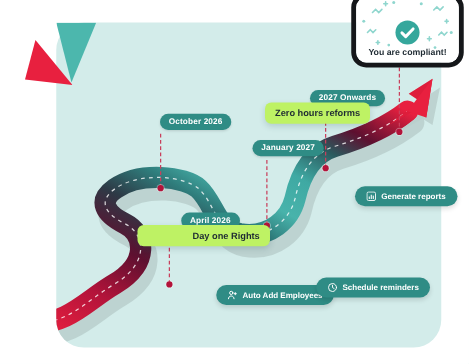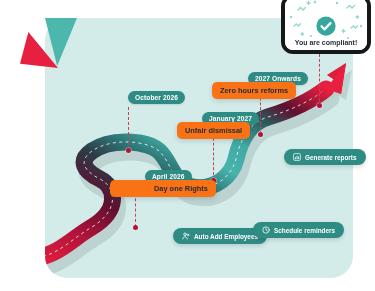--- a/index.html
+++ b/index.html
@@ -24,21 +24,21 @@
   
   #road{position:absolute;left:0;top:0;width:375px;height:291px;}
 
   
   .lbl{position:absolute;white-space:nowrap;box-sizing:border-box;}
 
   .date-pill{background:#2f8c85;color:#ffffff;font-size:6.6px;font-weight:700;
              padding:3.2px 7px;border-radius:9px;letter-spacing:.1px;
              box-shadow:0 1px 2px rgba(0,0,0,.12);}
 
-  .name-card{background:#f97316;color:#1f2b33;font-size:7.4px;font-weight:700;
+  .name-card{background:#bef264;color:#1f2b33;font-size:7.4px;font-weight:700;
              padding:4.2px 8px;border-radius:5px;
              box-shadow:0 2px 5px rgba(25,60,70,.18);}
 
   .action-pill{display:flex;align-items:center;gap:4px;
                background:#2f8c85;color:#ffffff;font-size:6.4px;font-weight:700;
                padding:4.2px 9px;border-radius:11px;
                box-shadow:0 2px 4px rgba(0,0,0,.14);}
   .action-pill svg{display:block;flex:none;}
 
   
@@ -138,21 +138,20 @@
 
   <div class="connector" style="left:319px;top:54px;height:52px;"></div>
   <div class="dot" style="left:316.5px;top:103px;"></div>
 
   <div class="lbl date-pill" style="left:145px;top:170px;">April 2026</div>
   <div class="lbl name-card" style="left:110px;top:180px;padding-left:44px;">Day one Rights</div>
 
   <div class="lbl date-pill" style="left:128px;top:91px;">October 2026</div>
 
   <div class="lbl date-pill" style="left:202px;top:112px;">January 2027</div>
-  <div class="lbl name-card" style="left:177px;top:122px;">Unfair dismissal</div>
 
   <div class="lbl date-pill" style="left:248px;top:72px;">2027 Onwards</div>
   <div class="lbl name-card" style="left:212px;top:82px;">Zero hours reforms</div>
 
   <div class="lbl action-pill" style="left:173px;top:228px;">
     <span>
       <svg width="8" height="8" viewBox="0 0 16 16" fill="none" stroke="#ffffff" stroke-width="1.6" stroke-linecap="round" stroke-linejoin="round">
         <circle cx="6" cy="4.6" r="2.6"></circle>
         <path d="M1.5 14c0-2.6 2-4.4 4.5-4.4s4.5 1.8 4.5 4.4"></path>
         <path d="M12.4 4.2v3.4M10.7 5.9h3.4"></path>

